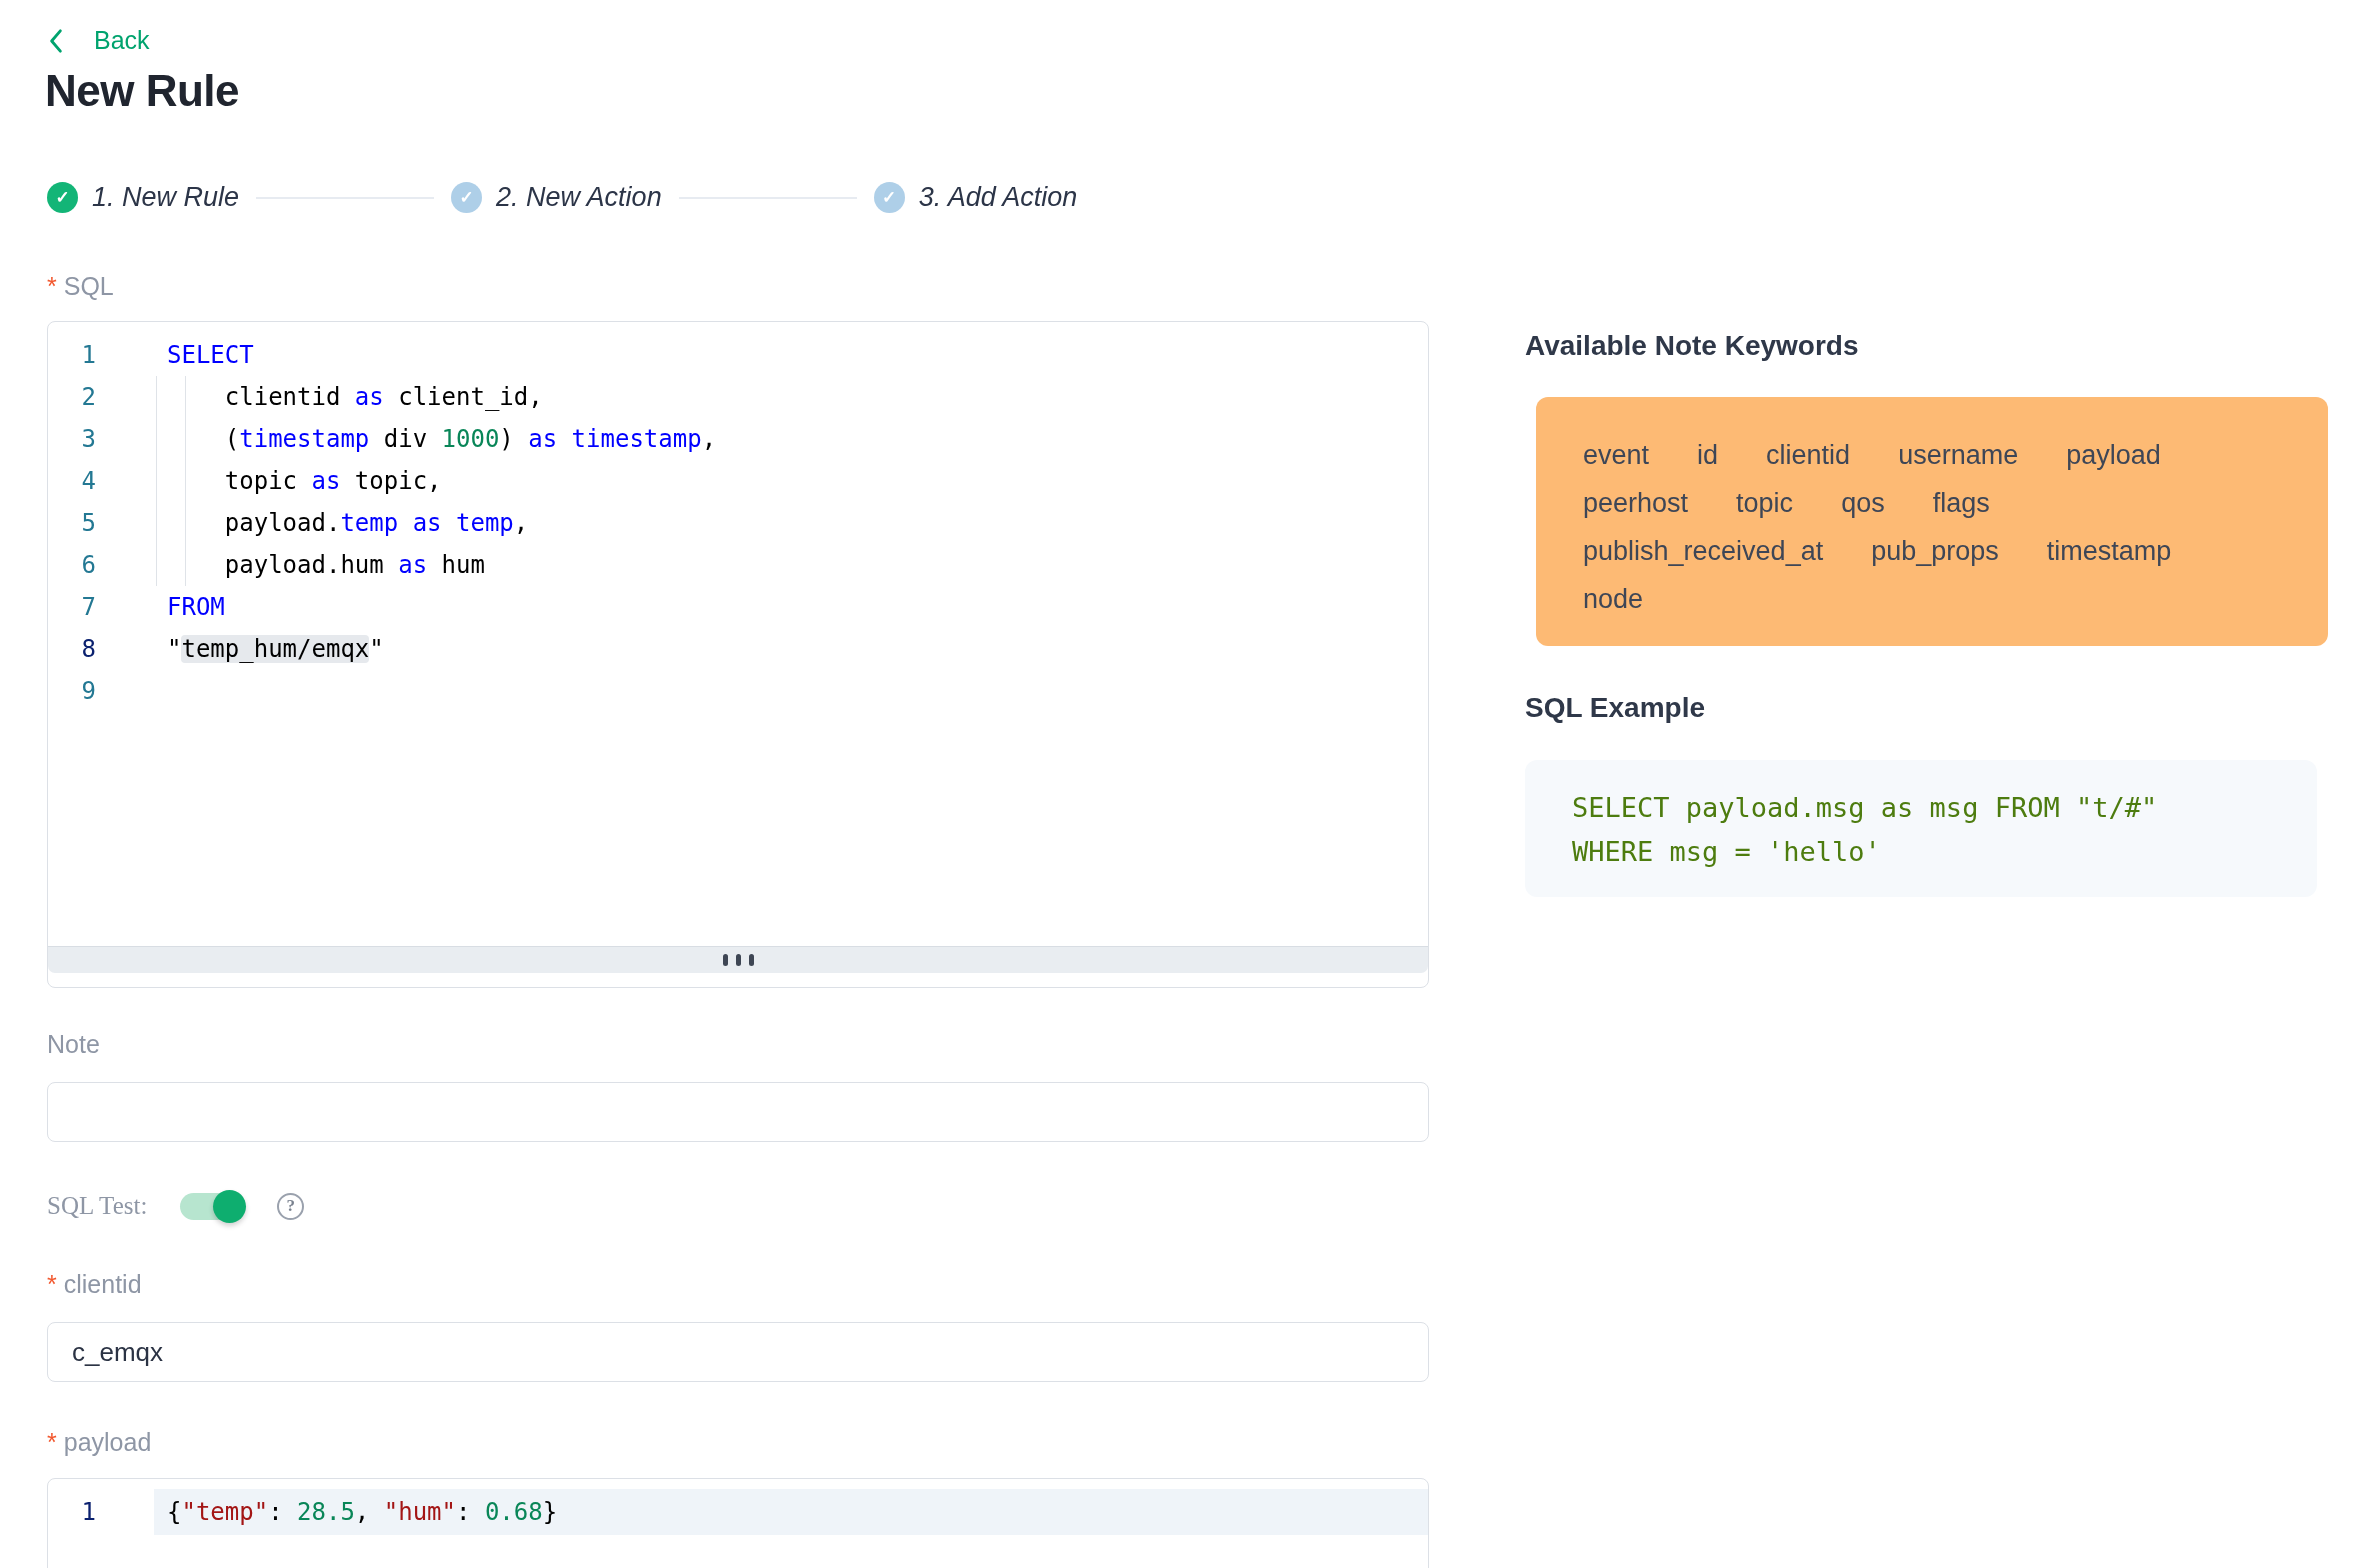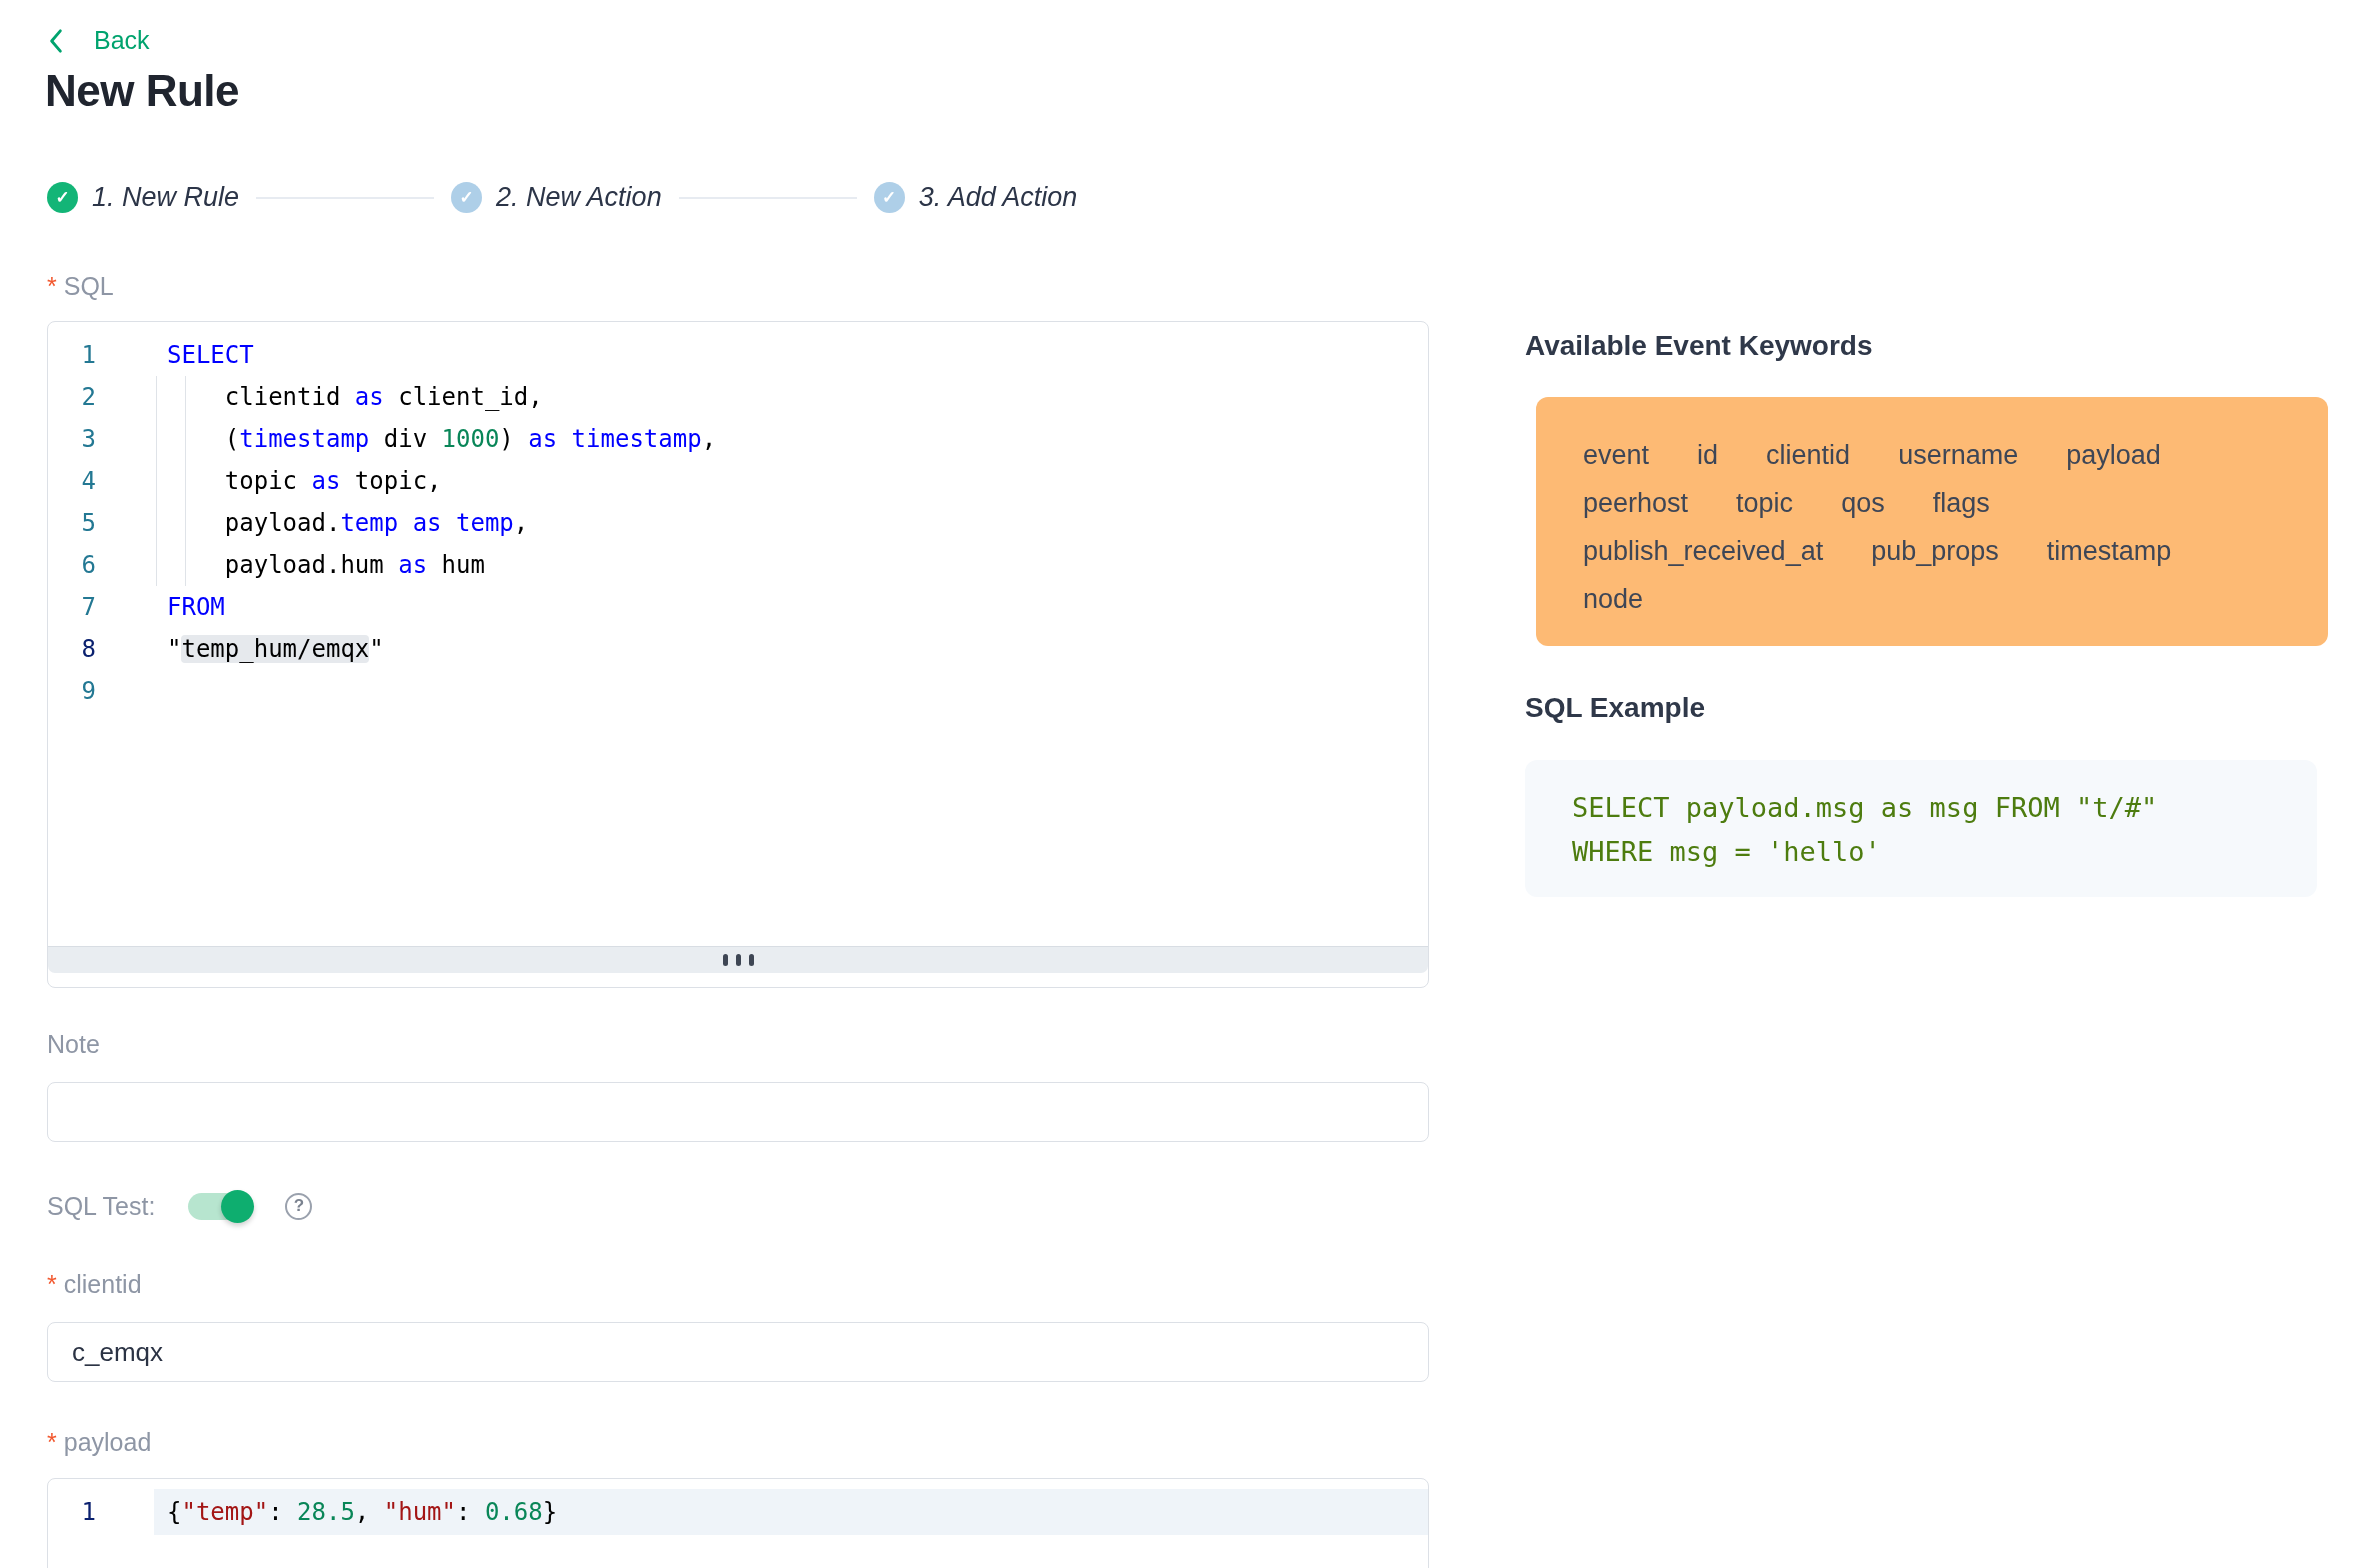--- a/index.html
+++ b/index.html
@@ -55,21 +55,21 @@
   .tok-hl{color:#000;background:#E6E9ED;border-radius:4px;}
 
   
   .text-input{position:absolute;left:47px;width:1382px;height:60px;box-sizing:border-box;
         border:1px solid #DCE0E6;border-radius:8px;font-size:26px;color:#2B3344;padding:0 24px;
         outline:none;background:#fff;font-family:"Liberation Sans",sans-serif;}
   .note-input{top:1082px;}
   .clientid-input{top:1322px;}
 
   
-  .sqltest-row{position:absolute;left:47px;top:1188px;height:36px;display:flex;align-items:center;gap:33px;}
+  .sqltest-row{position:absolute;left:47px;top:1188px;height:36px;display:flex;align-items:center;gap:33px;font-family:Liberation Serif, serif;}
   .sqltest-label{font-size:25px;color:#8E96A5;}
   .switch{position:relative;width:64px;height:27px;border-radius:14px;background:#B7E5CF;cursor:pointer;}
   .knob{position:absolute;right:-2px;top:-3px;width:33px;height:33px;border-radius:50%;
         background:#0EAE6F;box-shadow:0 3px 5px rgba(0,0,0,0.18);}
   .help{width:27px;height:27px;border-radius:50%;border:2px solid #9AA1AD;color:#7A828F;
         font-size:17px;font-weight:700;display:flex;align-items:center;justify-content:center;
         cursor:pointer;box-sizing:border-box;}
 
   
   .rp-title{position:absolute;left:1525px;margin:0;font-size:28px;font-weight:600;color:#2F3849;}
@@ -129,21 +129,21 @@
         <div class="code-line" style="height: 42px; line-height: 42px;"><span class="ln active">8</span><span class="lcontent"><span class="tok-id">"</span><span class="tok-hl">temp_hum/emqx</span><span class="tok-id">"</span></span></div>
         <div class="code-line" style="height: 42px; line-height: 42px;"><span class="ln">9</span><span class="lcontent"></span></div>
       </div>
     <div class="resize-bar">
       <span class="dot"></span>
       <span class="dot"></span>
       <span class="dot"></span>
     </div>
   </div>
 
-  <h2 class="rp-title kw-title">Available Event Keywords</h2>
+  <h2 class="rp-title kw-title">Available Note Keywords</h2>
   <div class="kw-box" id="kw-box">
       <div class="kw-row">
         <span>event</span>
         <span>id</span>
         <span>clientid</span>
         <span>username</span>
         <span>payload</span>
       </div>
       <div class="kw-row">
         <span>peerhost</span>

